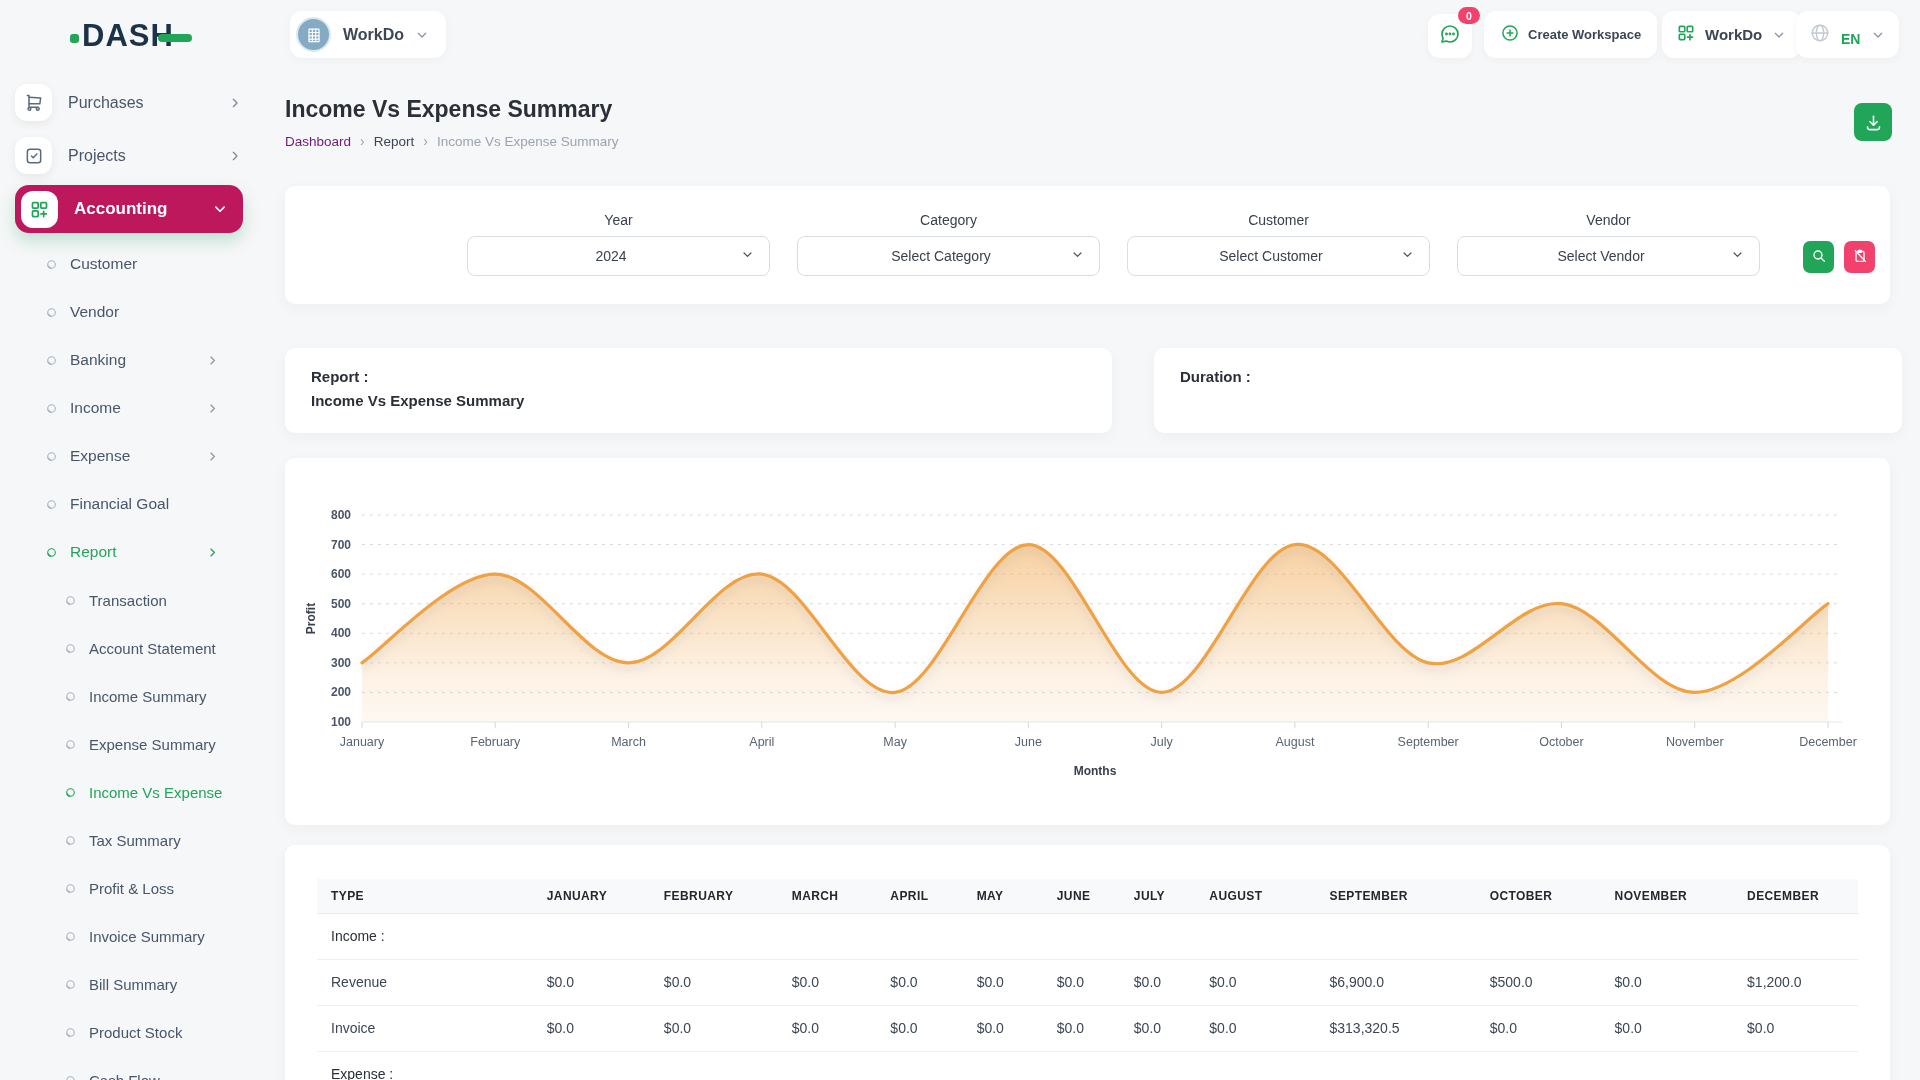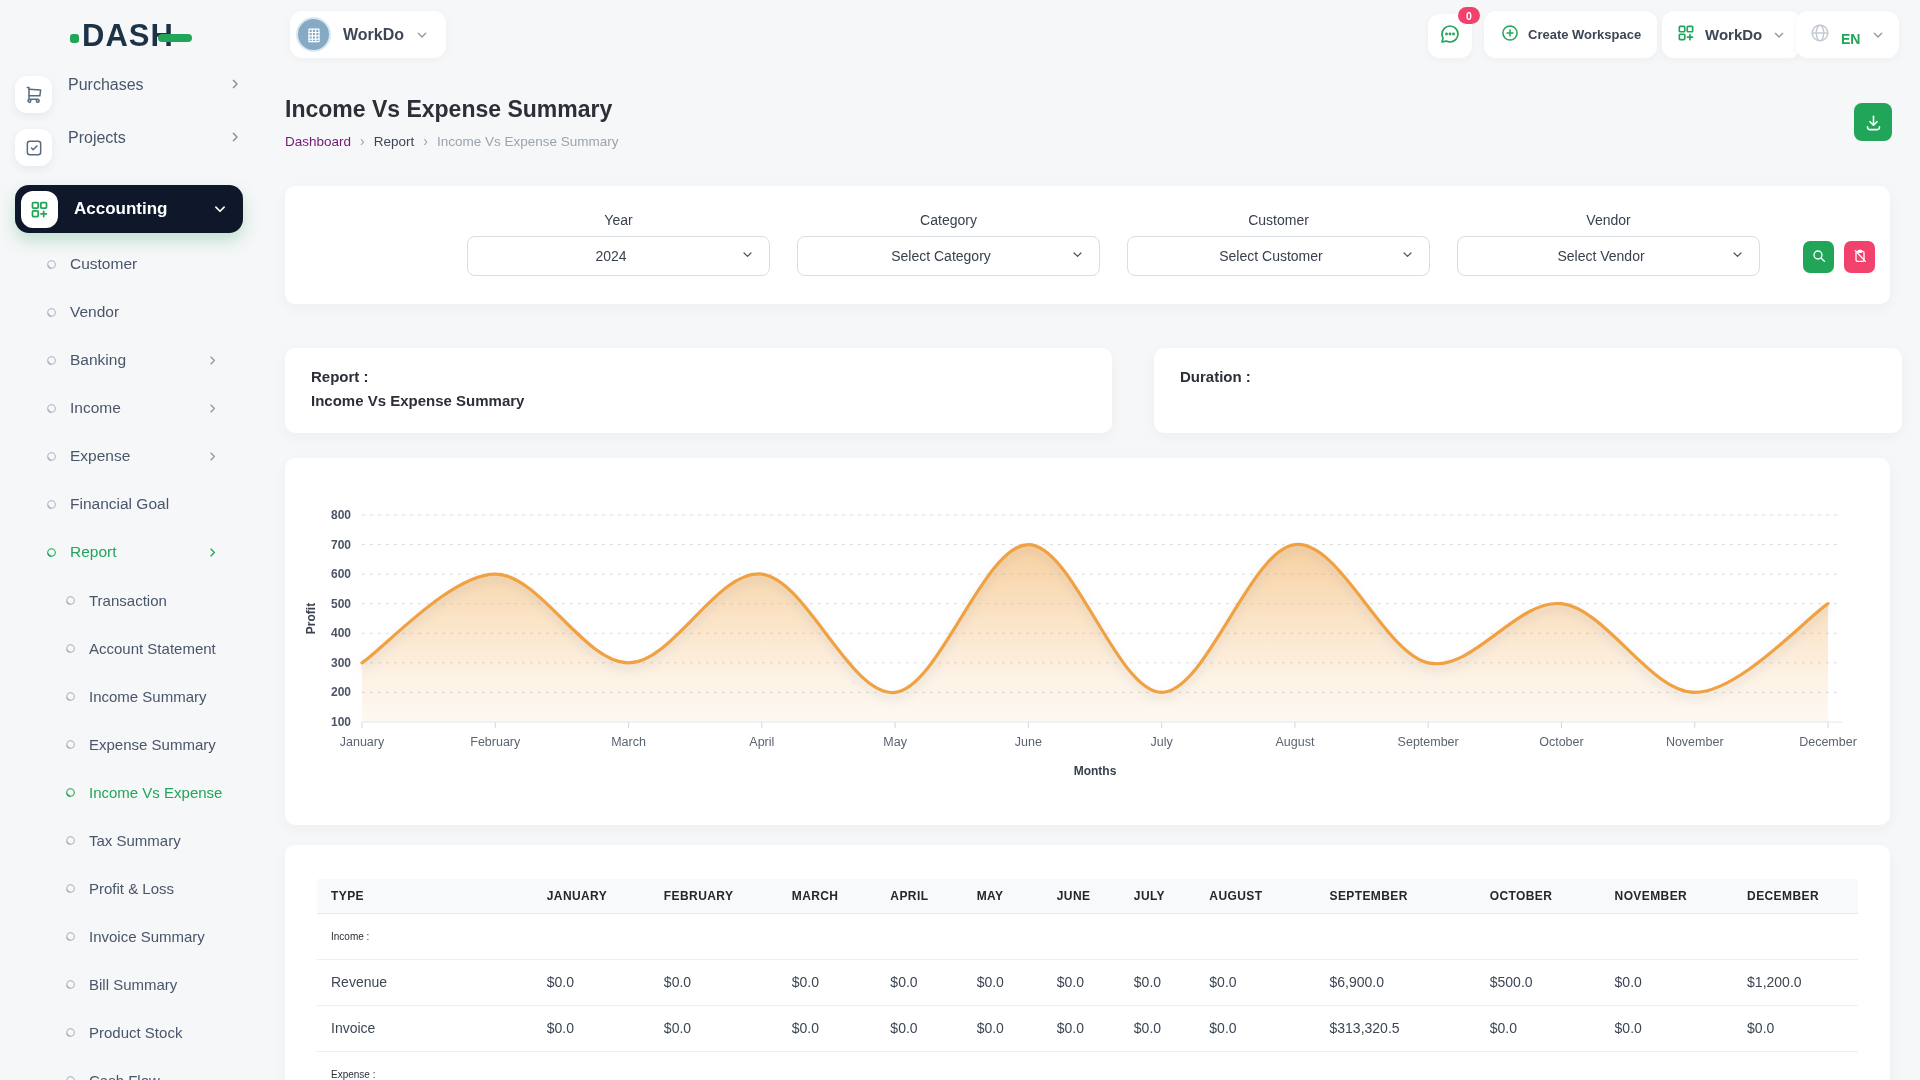--- a/index.html
+++ b/index.html
@@ -7,21 +7,21 @@
   body { background:#f6f7f8; overflow:hidden; position:relative; color:#3c4654; }
 
   
   .sidebar { position:absolute; left:0; top:0; width:258px; height:1080px; }
   .logo { position:absolute; left:70px; top:18px; display:flex; align-items:center; font-weight:bold;
           font-size:31px; letter-spacing:1px; color:#1c3247; }
   .logo-dot { width:9px; height:9px; border-radius:3px; margin-right:3px; margin-top:4px; }
   .logo-bar { width:34px; height:8px; border-radius:4px; margin-left:-16px; margin-top:4px; }
 
   .sb-top { position:absolute; left:15px; top:76px; width:228px; }
-  .sb-item { height:53px; display:flex; align-items:flex-start; cursor:pointer; }
+  .sb-item { height:53px; display:flex; align-items:center; cursor:pointer; }
   .sb-icon-box { width:37px; height:37px; border-radius:12px; background:#fff; display:flex; align-items:center;
                  justify-content:center; box-shadow:0 3px 8px rgba(25,39,52,0.07); color:#5b6b7d; flex:0 0 37px; }
   .sb-item .lbl { margin-left:16px; font-size:16px; font-weight:500; color:#49566a; flex:1; }
   .sb-item .chev { color:#7d8a99; display:flex; }
 
   .sb-active { position:absolute; left:15px; top:185px; width:228px; height:48px; border-radius:14px;
                display:flex; align-items:center; padding:0 14px 0 6px; cursor:pointer;
                box-shadow:0 8px 16px rgba(34,165,90,0.25); }
   .sb-active .sb-icon-box { box-shadow:none; }
   .sb-active .lbl { margin-left:16px; font-size:17px; font-weight:bold; color:#fff; flex:1; }
@@ -86,21 +86,21 @@
   .chart-card { left:285px; top:458px; width:1605px; height:367px; }
   .table-card { left:285px; top:845px; width:1605px; height:330px; padding:34px 32px 0 32px; }
 
   
   table { width:100%; border-collapse:collapse; table-layout:fixed; }
   thead th { background:#f8f9fa; text-align:left; font-size:12px; font-weight:bold; letter-spacing:.4px;
              color:#23282f; text-transform:uppercase; height:34px; padding:0 6px 0 14px;
              border-bottom:1px solid #e6eaed; }
   thead th:first-child { padding-left:14px; }
   tbody td { height:46px; font-size:14px; color:#3c4654; padding:0 6px 0 14px; border-bottom:1px solid #edf0f2; }
-  .sect-row td { color:#2b2f38; font-size:10px; }
+  .sect-row td { color:#2b2f38; font-size:14px; }
 </style>
 </head>
 <body>
 
 <div class="sidebar">
   <div class="logo">
     <span class="logo-dot" style="background: rgb(33, 165, 88);"></span>
     <span>DASH</span>
     <span class="logo-bar" style="background: rgb(33, 165, 88);"></span>
   </div>
@@ -131,21 +131,21 @@
         </span>
         <span class="lbl">Projects</span>
         <span class="chev">
           <svg width="16" height="16" viewBox="0 0 24 24" fill="none" stroke="#7d8a99" stroke-width="2" stroke-linecap="round" stroke-linejoin="round">
             <path d="M9.5 6.5l5.5 5.5-5.5 5.5"></path>
           </svg>
         </span>
       </div>
     </div>
 
-  <div class="sb-active" id="sb-active" style="background: #0f172a;">
+  <div class="sb-active" id="sb-active" style="background: #be185d;">
     <span class="sb-icon-box" id="acct-icon">
         <svg width="21" height="21" viewBox="0 0 24 24" fill="none" stroke="#21a558" stroke-width="2" stroke-linecap="round" stroke-linejoin="round">
           <rect x="4" y="4" width="6.5" height="6.5" rx="1"></rect>
           <rect x="13.5" y="4" width="6.5" height="6.5" rx="1"></rect>
           <rect x="4" y="13.5" width="6.5" height="6.5" rx="1"></rect>
           <path d="M16.75 14v6M13.75 17h6"></path>
         </svg>
       </span>
     <span class="lbl">Accounting</span>
     <span class="chev" id="acct-chev">

